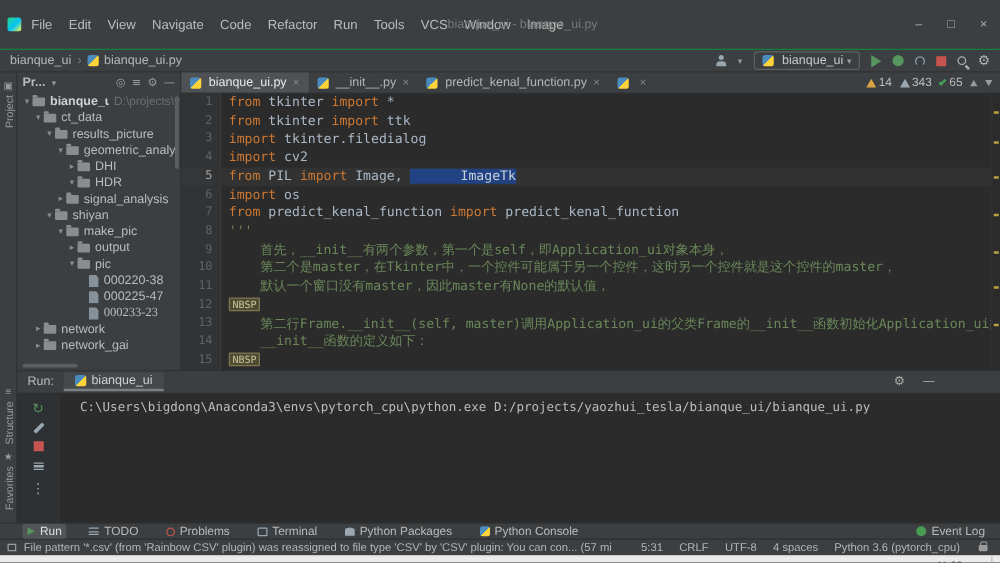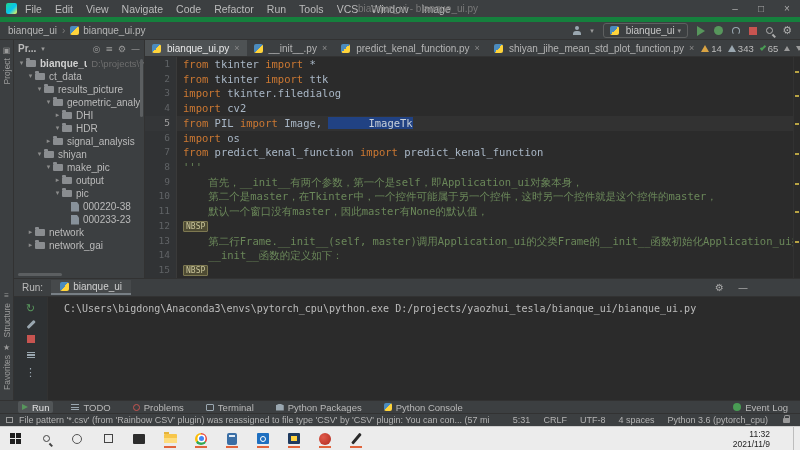--- a/index.html
+++ b/index.html
@@ -1,21 +1,21 @@
 <!DOCTYPE html>
 <html><head>
 <meta charset="utf-8">
 <style>
   * { margin:0; padding:0; box-sizing:border-box; }
   html,body { width:800px; height:450px; overflow:hidden; background:#2b2b2b;
     font-family:"Liberation Sans", sans-serif; -webkit-font-smoothing:antialiased; }
 
   
-  .titlebar { height:22px; background:#3c3f41; display:flex; align-items:center; position:relative;
-    border-bottom:5px solid #15803d;justify-content:space-between; }
+  .titlebar { height:40px; background:#3c3f41; display:flex; align-items:center; position:relative;
+    border-bottom:1px solid #15803d;justify-content:space-between; }
   .app-logo { width:11px; height:11px; margin:0 8px 0 6px; border-radius:2px;
     background:linear-gradient(135deg,#21d789,#07c3f2 55%,#fcf84a); }
   .menubar { display:flex; gap:13px; }
   .menu-item { font-size:10.5px; color:#bbbbbb; cursor:default; }
   .win-title { position:absolute; left:358px; font-size:10px; color:#787878; }
   .win-controls { margin-left:auto; display:flex; }
   .win-btn { width:26px; text-align:center; font-size:10px; color:#aaaaaa; line-height:21px; }
 
   
   .toolbar { height:18px; background:#3c3f41; display:flex; align-items:center;
@@ -309,20 +309,25 @@
                 <span class="tree-label">pic</span>
               </div>
               <div class="tree-row" style="padding-left: 48px; align-items: center;">
                 <span class="tw"></span>
                 <span class="file-ic"></span>
                 <span class="tree-label">000220-38</span>
               </div>
               <div class="tree-row" style="padding-left: 48px;">
                 <span class="tw"></span>
                 <span class="file-ic"></span>
+                <span class="tree-label">000225-47</span>
+              </div>
+              <div class="tree-row" style="padding-left: 48px; font-family: Liberation Serif, serif;">
+                <span class="tw"></span>
+                <span class="file-ic"></span>
                 <span class="tree-label">000233-23</span>
               </div>
               <div class="tree-row" style="padding-left: 12px;">
                 <span class="tw">▸</span>
                 <span class="fold-ic"></span>
                 <span class="tree-label">network</span>
               </div>
               <div class="tree-row" style="padding-left: 12px;">
                 <span class="tw">▸</span>
                 <span class="fold-ic"></span>
@@ -347,21 +352,20 @@
                 <span>__init__.py</span>
                 <span class="tab-close">×</span>
               </div>
               <div class="tab">
                 <span class="py-icon"></span>
                 <span>predict_kenal_function.py</span>
                 <span class="tab-close">×</span>
               </div>
               <div class="tab">
                 <span class="py-icon"></span>
-                <span>shiyan_jihe_mean_std_plot_function.py</span>
                 <span class="tab-close">×</span>
               </div>
             </div>
           <div class="insp">
             <span id="insp-items" style="display:flex;gap:6px;align-items:center">
                 <span class="insp-item">
                   <span class="tri warn"></span>
                   <span>14</span>
                 </span>
                 <span class="insp-item">

